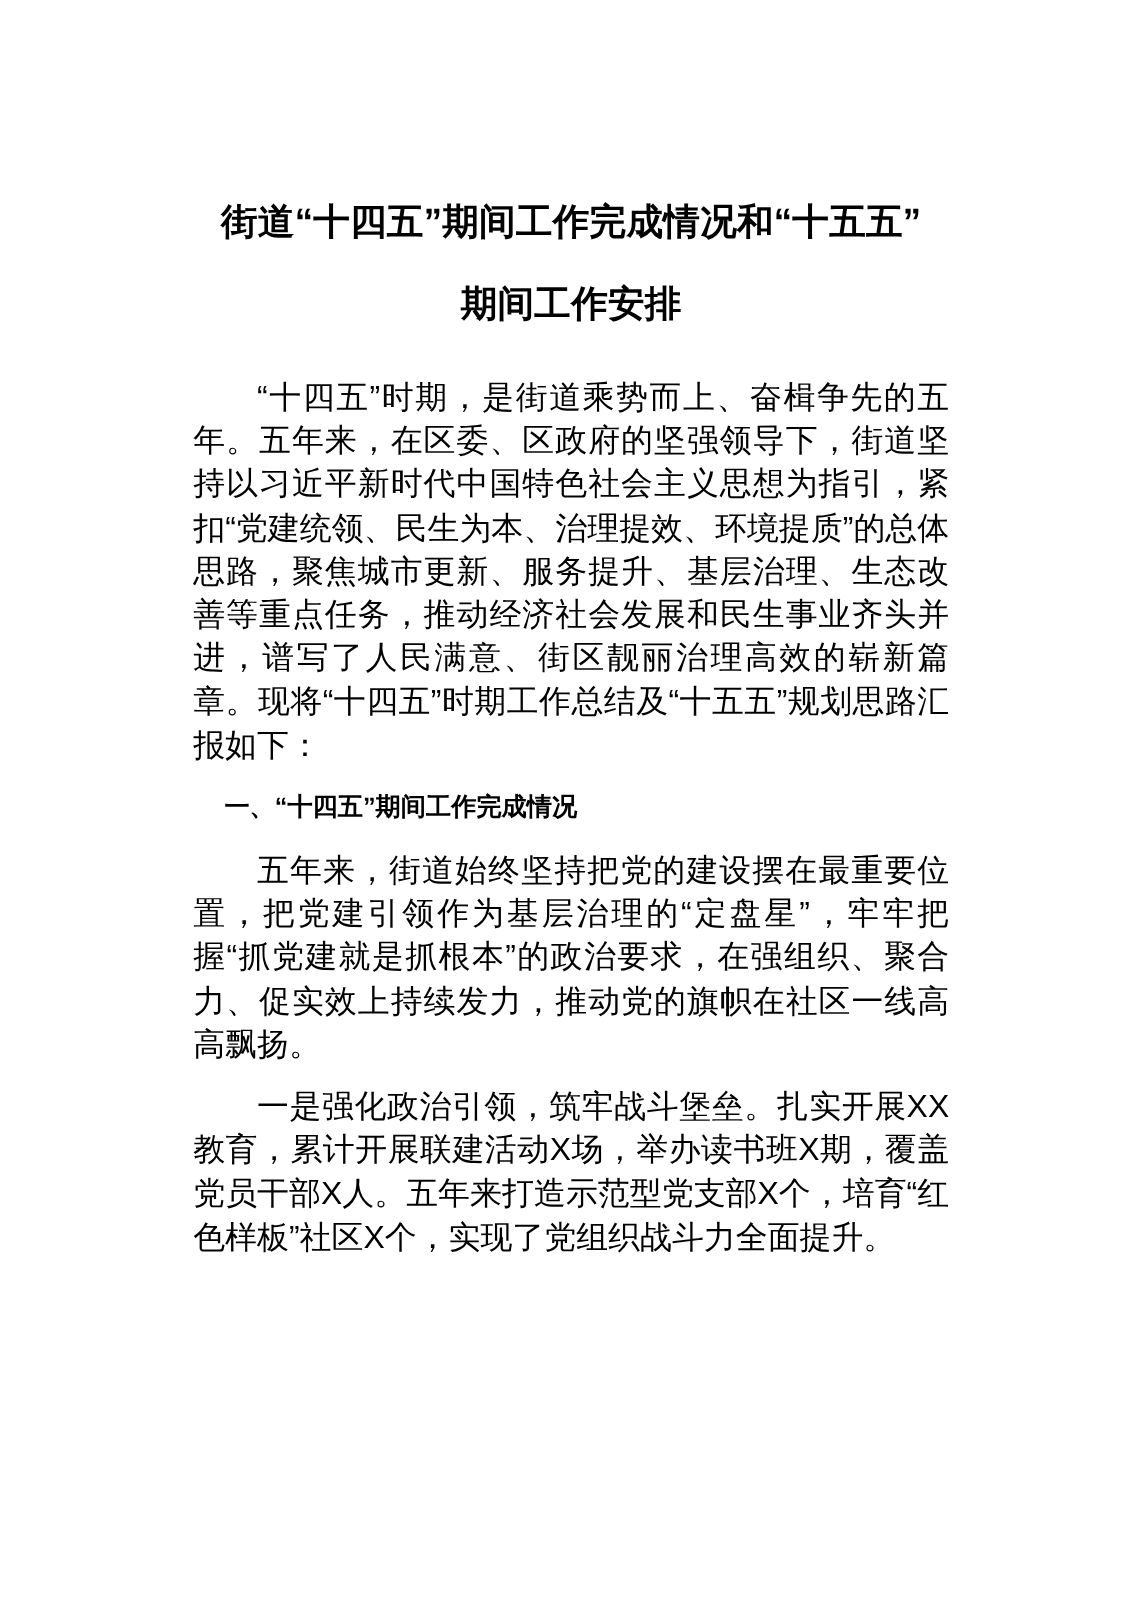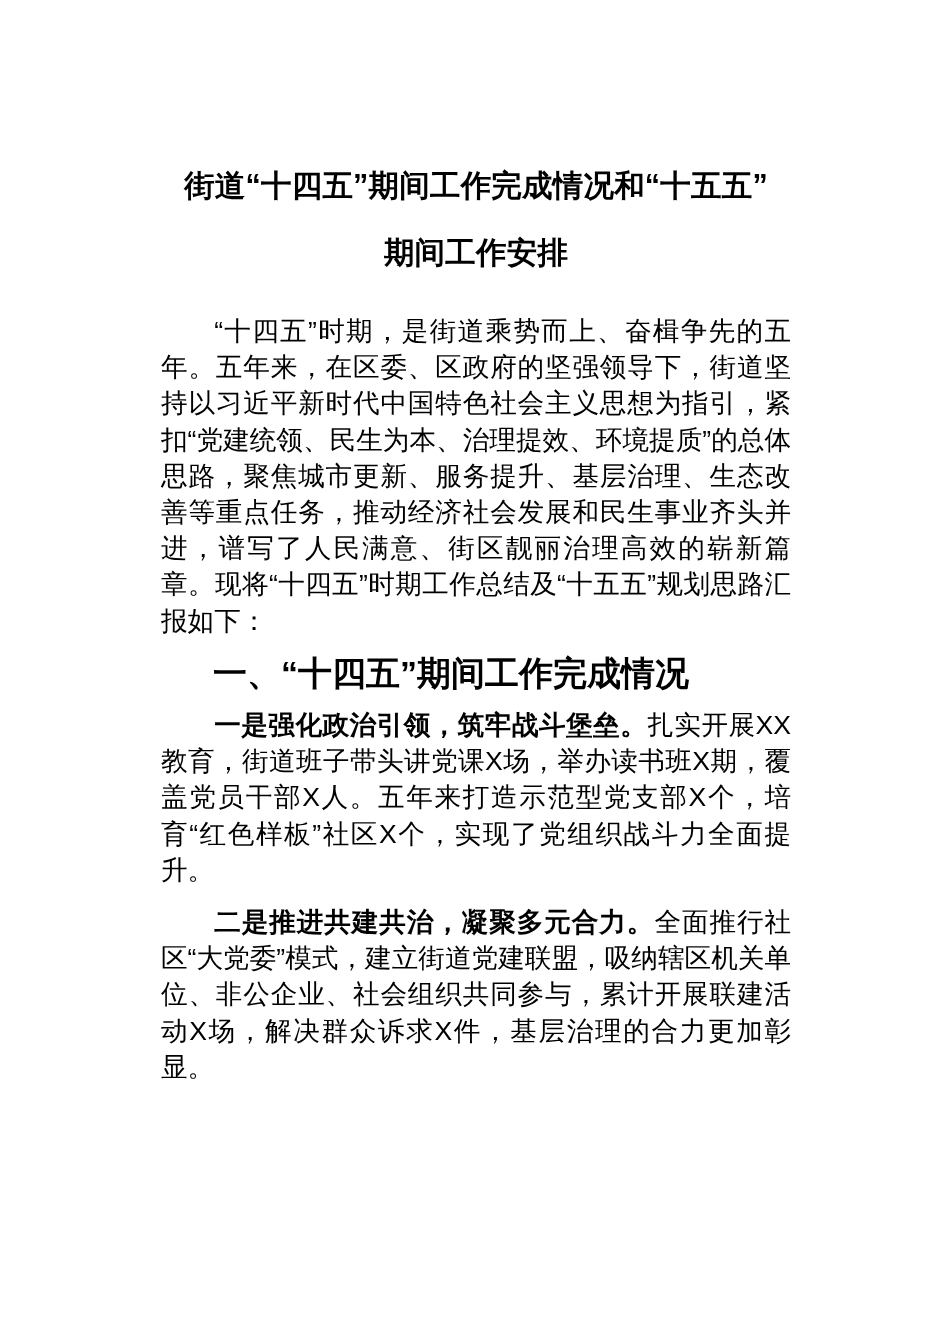--- a/index.html
+++ b/index.html
@@ -37,43 +37,42 @@
     font-weight: 600;
     text-align: center;
     letter-spacing: 0.2px;
     font-family: "Liberation Sans", "DejaVu Sans", sans-serif;
   }
   .doc-title .tline {
     display: block;
   }
   .doc-title .tline.second {
     margin-top: 23px;
-    font-family: Liberation Serif, serif;
   }
   
   .para {
     margin: 16px;
     font-size: 26.6px;
     line-height: 36.2px;
     text-align: justify;
     text-justify: inter-ideograph;
     text-indent: 2em;
     letter-spacing: 0;
     word-break: break-all;
   }
   .para.lead {
     margin-top: 37px;
   }
   .para .bold-lead {
-    font-weight: bold;
+    font-weight: normal;
   }
   
   .heading-1 {
     margin: 0;
-    font-size: 34px;
+    font-size: 21px;
     line-height: 36.2px;
     font-weight: bold;
     text-indent: 2em;
     text-align: left;
     letter-spacing: 0;
   }
   .heading-2 {
     margin: 0;
     font-size: 26.6px;
     line-height: 36.2px;
@@ -92,24 +91,22 @@
     <h1 class="doc-title">
       <span class="tline first">街道“十四五”期间工作完成情况和“十五五”</span>
       <span class="tline second">期间工作安排</span>
     </h1>
 
     <p class="para lead">“十四五”时期，是街道乘势而上、奋楫争先的五年。五年来，在区委、区政府的坚强领导下，街道坚持以习近平新时代中国特色社会主义思想为指引，紧扣“党建统领、民生为本、治理提效、环境提质”的总体思路，聚焦城市更新、服务提升、基层治理、生态改善等重点任务，推动经济社会发展和民生事业齐头并进，谱写了人民满意、街区靓丽治理高效的崭新篇章。现将“十四五”时期工作总结及“十五五”规划思路汇报如下：</p>
 
     <p class="heading-1">一、“十四五”期间工作完成情况</p>
 
 
+    <p class="para">五年来，街道始终坚持把党的建设摆在最重要位置，把党建引领作为基层治理的“定盘星”，牢牢把握“抓党建就是抓根本”的政治要求，在强组织、聚合力、促实效上持续发力，推动党的旗帜在社区一线高高飘扬。</p>
 
     <p class="para">
-      <span class="bold-lead">一是强化政治引领，筑牢战斗堡垒。</span><span>扎实开展XX教育，街道班子带头讲党课X场，举办读书班X期，覆盖党员干部X人。五年来打造示范型党支部X个，培育“红色样板”社区X个，实现了党组织战斗力全面提升。</span>
+      <span class="bold-lead">一是强化政治引领，筑牢战斗堡垒。</span><span>扎实开展XX教育，累计开展联建活动X场，举办读书班X期，覆盖党员干部X人。五年来打造示范型党支部X个，培育“红色样板”社区X个，实现了党组织战斗力全面提升。</span>
     </p>
 
-    <p class="para">
-      <span class="bold-lead">二是推进共建共治，凝聚多元合力。</span><span>全面推行社区“大党委”模式，建立街道党建联盟，吸纳辖区机关单位、非公企业、社会组织共同参与，累计开展联建活动X场，解决群众诉求X件，基层治理的合力更加彰显。</span>
-    </p>
 
 
   </div>
 </div>
 
 </body></html>

